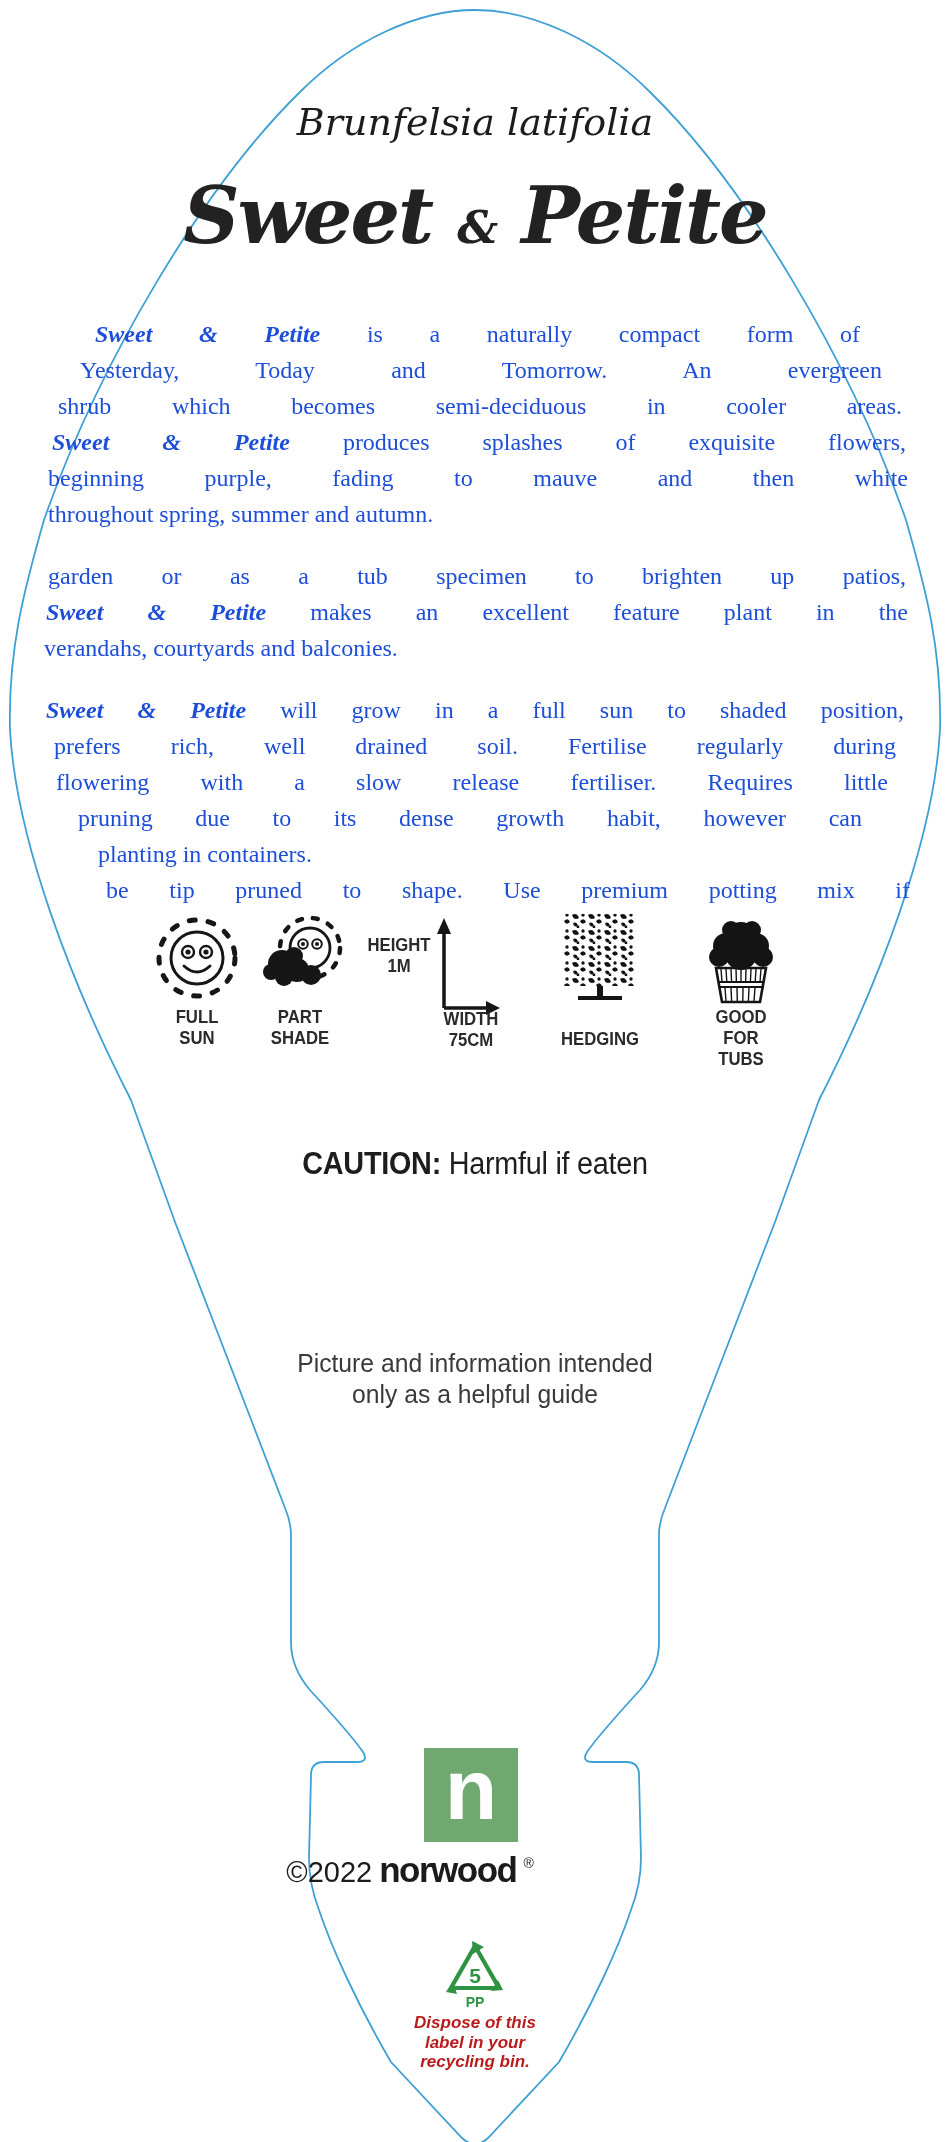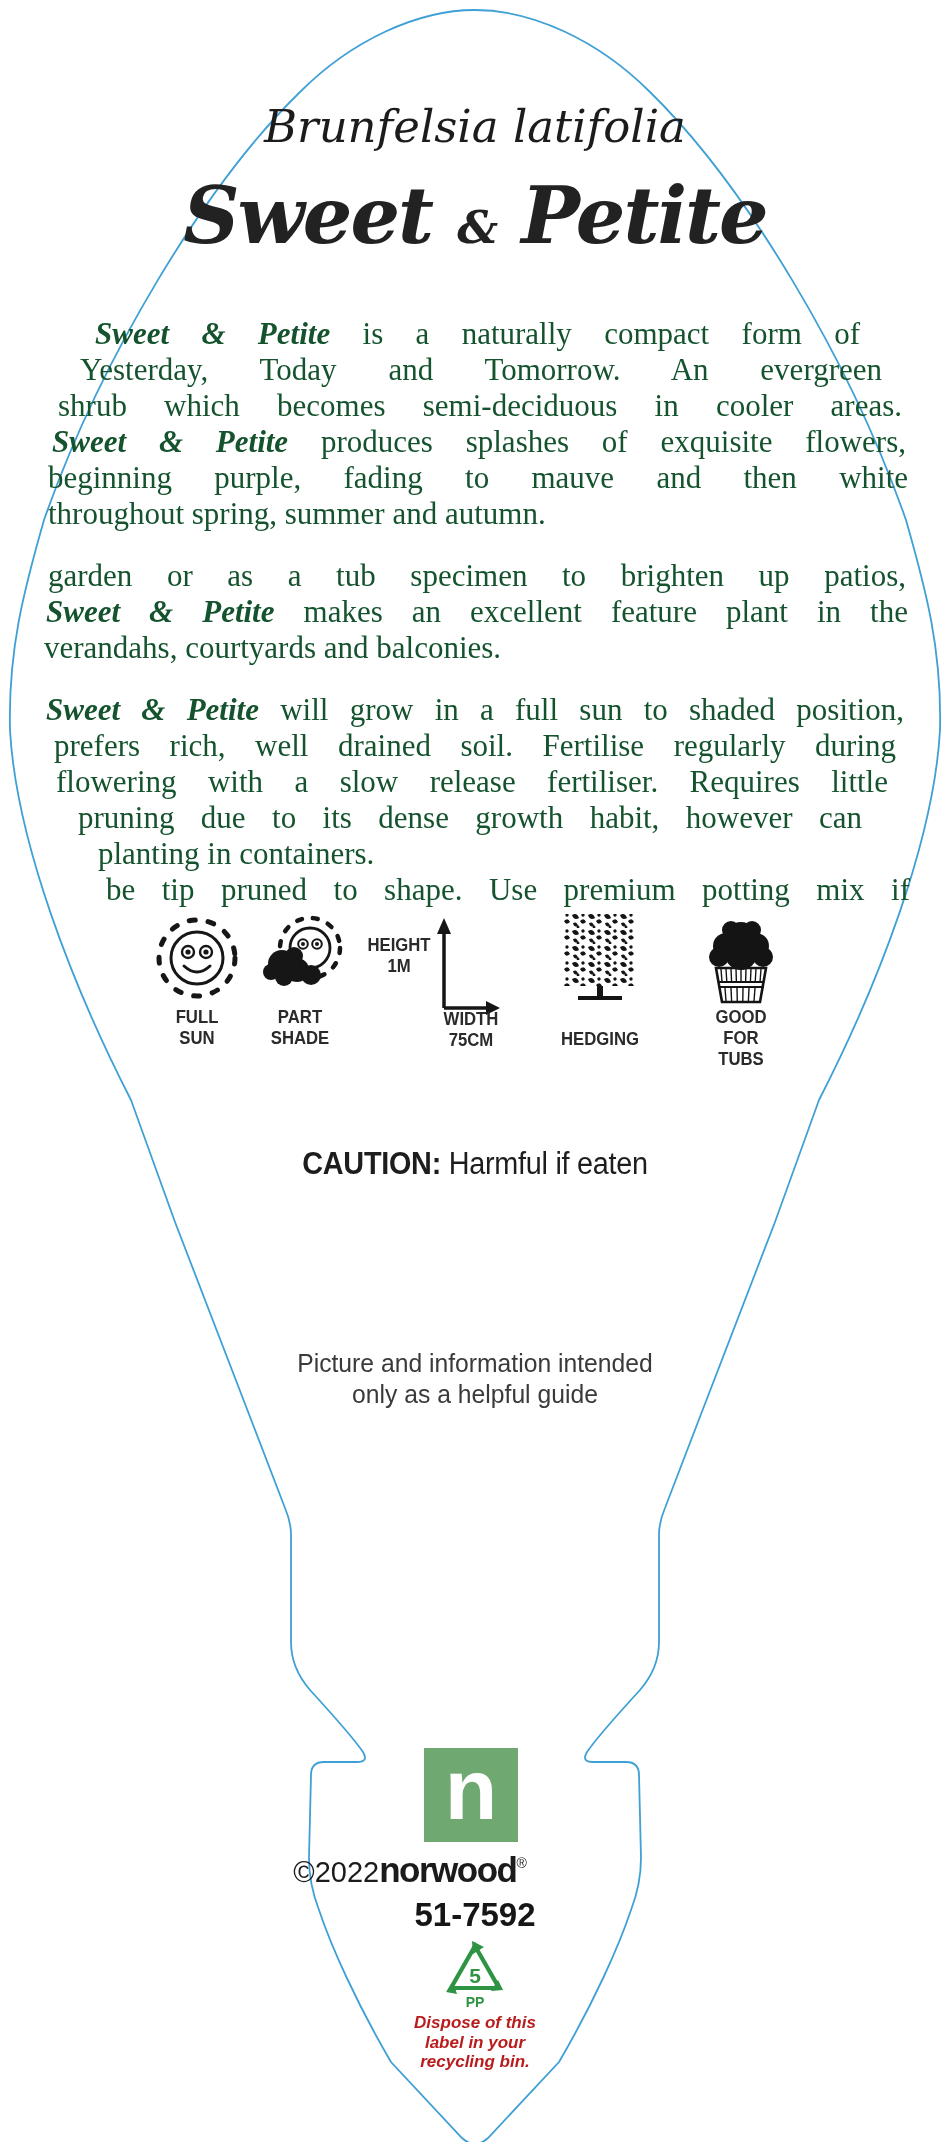--- a/index.html
+++ b/index.html
@@ -1,28 +1,28 @@
 <!DOCTYPE html>
 <html><head>
 <meta charset="utf-8">
 <style>
   html,body{margin:0;padding:0;background:#fff;}
   .canvas{position:relative;width:950px;height:2142px;background:#fff;overflow:hidden;
           font-family:"Liberation Serif","DejaVu Serif",serif;color:#111;}
   .outline-svg{position:absolute;left:0;top:0;}
   .botanical{position:absolute;left:0;top:100px;width:950px;text-align:center;
              font-family:"DejaVu Serif","Liberation Serif",serif;
-             font-style:italic;font-size:45px;font-weight:500;color:#1c1c1c;}
+             font-style:italic;font-size:38px;font-weight:500;color:#1c1c1c;}
   .variety{position:absolute;left:0;top:170px;width:950px;text-align:center;
            font-family:"DejaVu Serif","Liberation Serif",serif;
            font-style:italic;font-weight:bold;font-size:78px;letter-spacing:-2px;color:#222;}
   .variety .amp{font-size:0.58em;}
   .paras{position:absolute;left:40px;top:316px;width:870px;}
   .para + .para{margin-top:26px;}
-  .line{font-size:31px;line-height:36px;text-align:justify;text-align-last:justify;color:#14532d;}
+  .line{font-size:24px;line-height:36px;text-align:justify;text-align-last:justify;color:#1d4ed8;}
   .line.last{text-align-last:left;}
   .sp{font-weight:bold;font-style:italic;}
   .p0 .line:nth-child(1){margin:0 50px 0 55px}
   .p0 .line:nth-child(2){margin:0 28px 0 40px}
   .p0 .line:nth-child(3){margin:0 8px 0 18px}
   .p0 .line:nth-child(4){margin:0 4px 0 12px}
   .p0 .line:nth-child(5){margin:0 2px 0 8px}
   .p0 .line:nth-child(6){margin:0 0 0 8px}
   .p1 .line:nth-child(1){margin:0 4px 0 8px}
   .p1 .line:nth-child(2){margin:0 2px 0 6px}
@@ -57,21 +57,21 @@
        transform:scaleX(.93);letter-spacing:-.3px;}
   .caution b{font-weight:700;}
   .guide{position:absolute;left:0;top:1348px;width:950px;text-align:center;
        font-family:"Liberation Sans",sans-serif;font-size:26px;line-height:31px;color:#3a3a3a;
        white-space:pre-line;transform:scaleX(.95);}
   .logo{position:absolute;left:424px;top:1748px;width:94px;height:94px;background:#6fa870;
        display:flex;align-items:center;justify-content:center;}
   .logo span{font-family:"Liberation Sans",sans-serif;font-weight:700;font-size:86px;
        color:#fff;line-height:0;transform:translateY(-6px);}
   .copyline{position:absolute;left:0;top:1850px;width:820px;display:flex;
-       justify-content:center;align-items:baseline;gap:0;
+       justify-content:center;align-items:baseline;gap:7px;
        font-family:"Liberation Sans",sans-serif;color:#1b1b1b;}
   .copyline .cpy{font-size:29px;}
   .copyline .brand{font-size:35px;font-weight:700;letter-spacing:-1.5px;}
   .copyline .reg{font-size:14px;position:relative;top:-14px;}
   .sku{position:absolute;left:0;top:1896px;width:950px;text-align:center;
        font-family:"Liberation Sans",sans-serif;font-weight:700;font-size:33px;color:#161616;}
   .recycle{position:absolute;left:437px;top:1940px;}
   .dispose{position:absolute;left:365px;top:2013px;width:220px;text-align:center;
        font-family:"Liberation Sans",sans-serif;font-style:italic;font-weight:700;
        font-size:17px;line-height:19.5px;color:#b91c1c;white-space:pre-line;}
@@ -274,21 +274,20 @@
   <div class="logo">
     <span>n</span>
   </div>
 
   <div class="copyline">
     <span class="cpy">©2022</span>
     <span class="brand">norwood</span>
     <span class="reg">®</span>
   </div>
 
-  <div class="sku">51-7592</div>
 
   <svg class="recycle" width="76" height="72" viewBox="0 0 76 72">
     <path d="M38 6 L62 48 L14 48 Z" fill="none" stroke="#2e9343" stroke-width="4.2" stroke-linejoin="miter"></path>
     <polygon points="35,1 47,7 36,14" fill="#2e9343"></polygon>
     <polygon points="66,50 54,51 61,40" fill="#2e9343"></polygon>
     <polygon points="9,52 16,42 20,54" fill="#2e9343"></polygon>
     <text x="38" y="43" text-anchor="middle" font-family="Liberation Sans, sans-serif" font-weight="bold" font-size="21" fill="#2e9343">5</text>
     <text x="38" y="67" text-anchor="middle" font-family="Liberation Sans, sans-serif" font-weight="bold" font-size="14" fill="#2e9343">PP</text>
   </svg>
 

